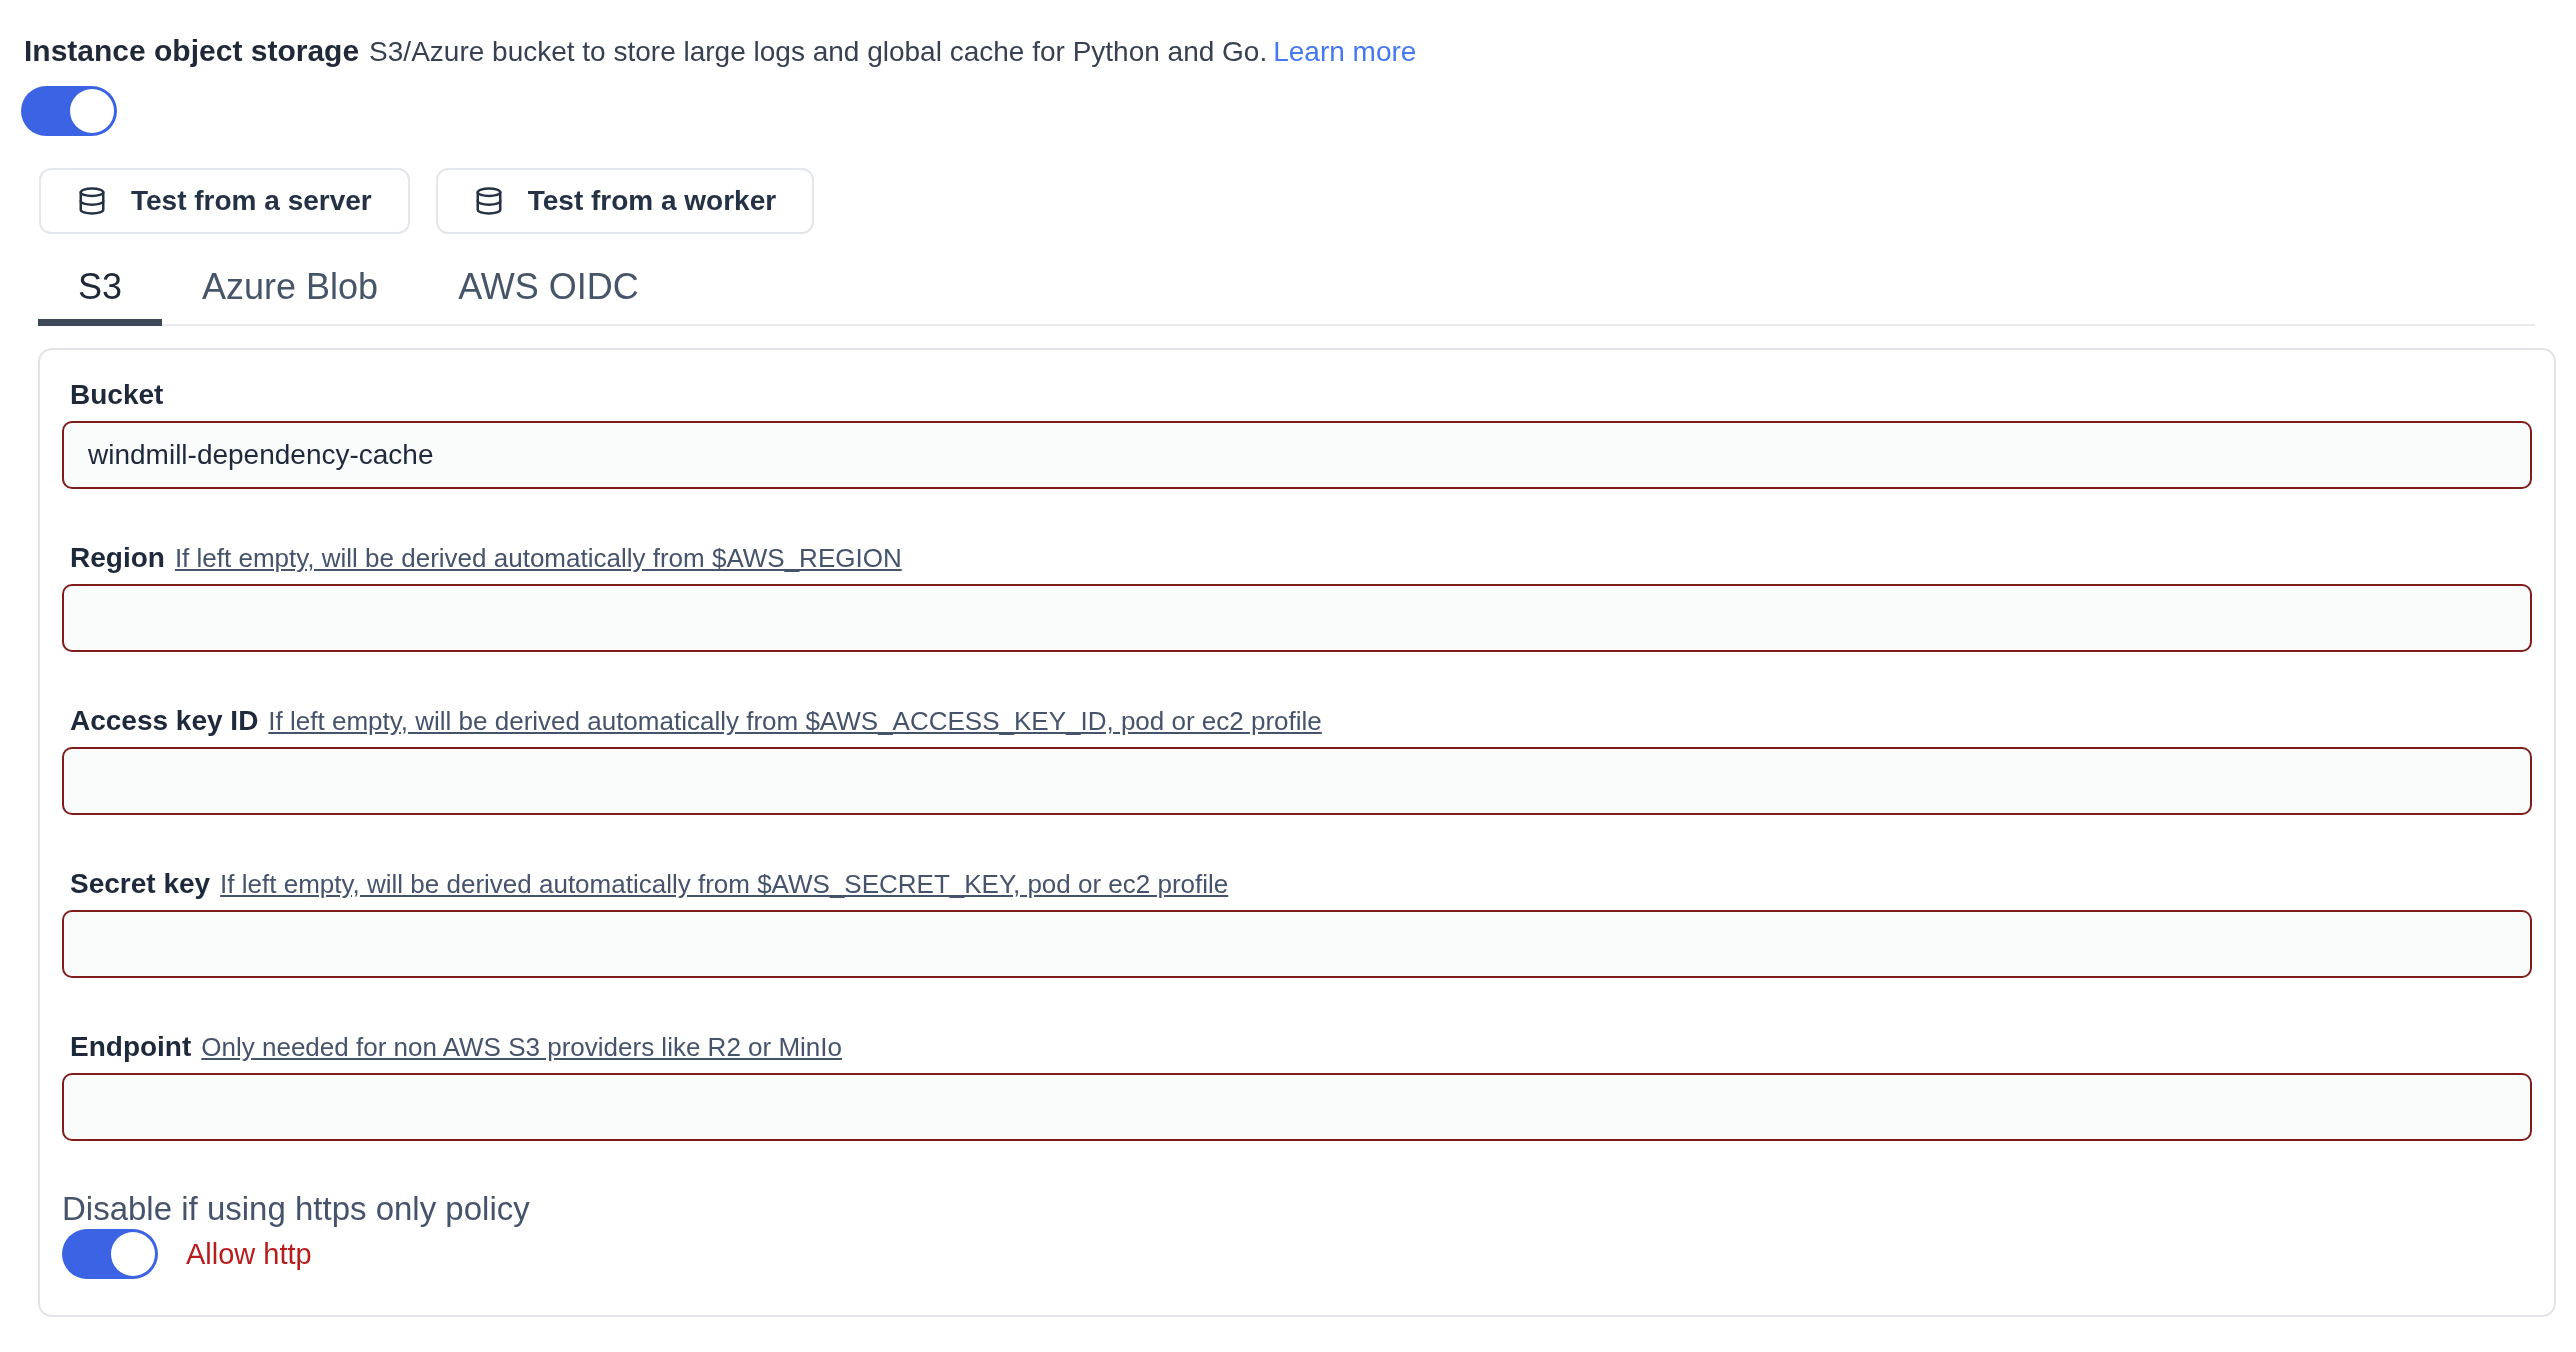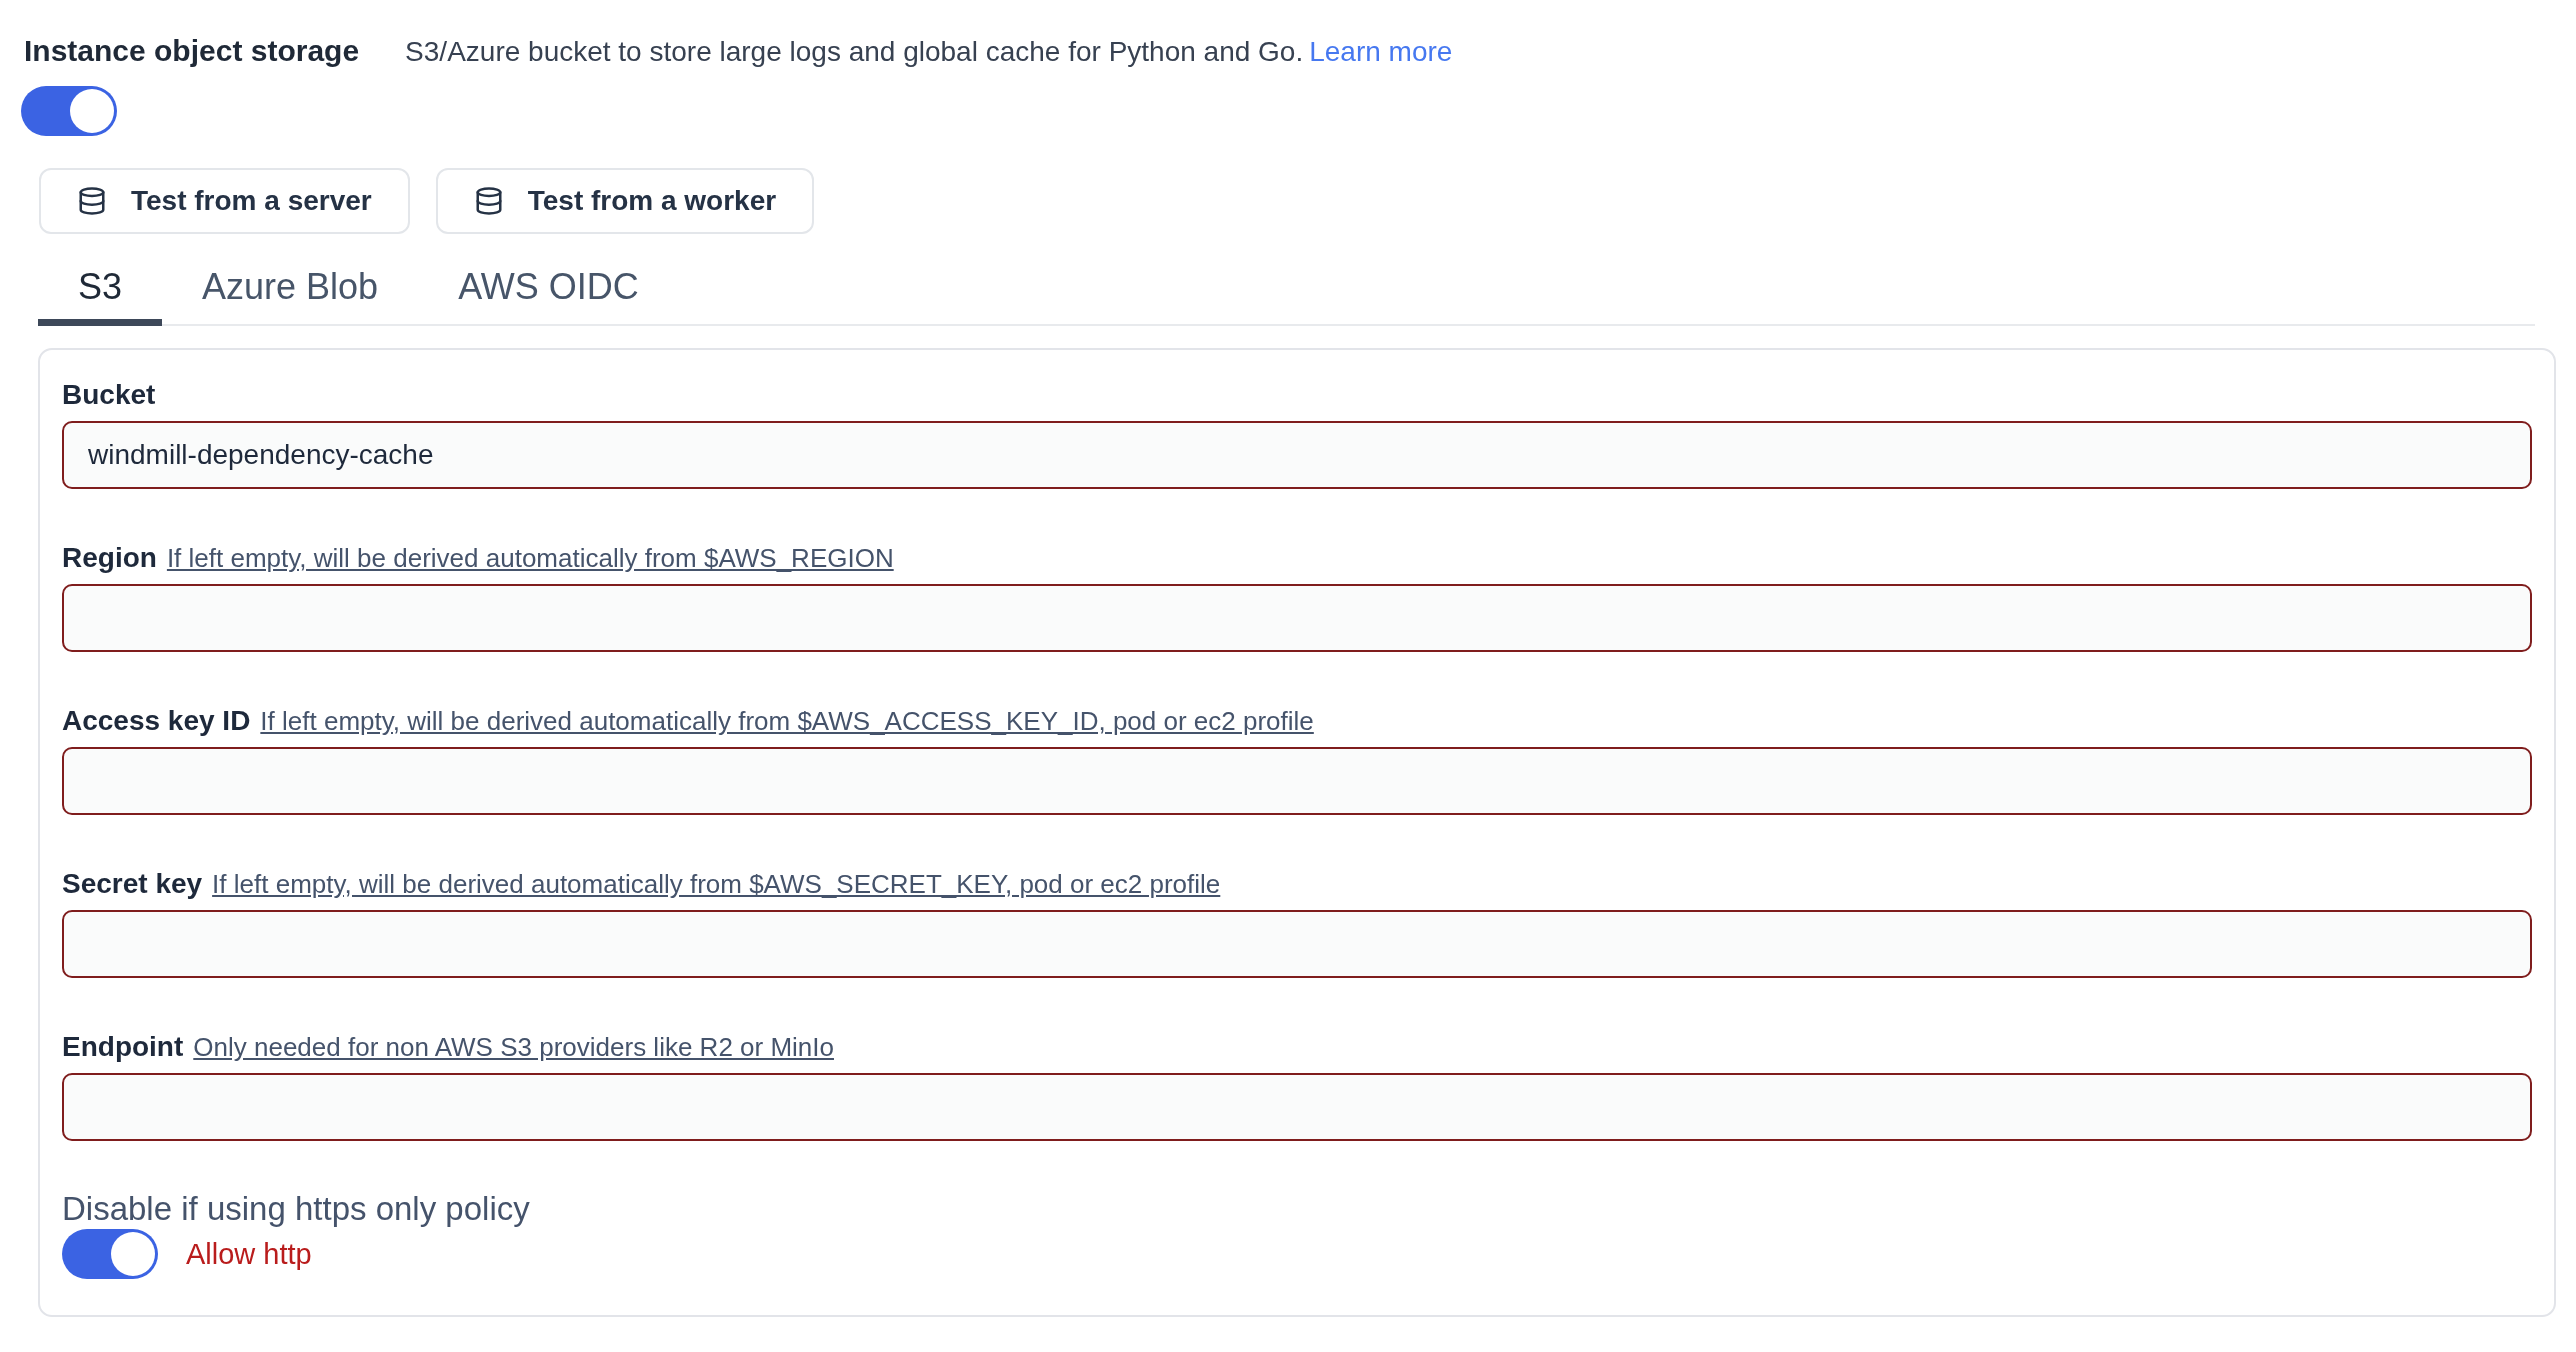--- a/index.html
+++ b/index.html
@@ -8,21 +8,21 @@
     width:2576px;height:1353px;
     background:#ffffff;
     font-family:"Liberation Sans",sans-serif;
     color:#1e293b;
     overflow:hidden;
     box-sizing:border-box;
   }
   
   .header{padding:30px 0 0 24px;line-height:42px;font-size:28px;}
   .page-title{font-size:30px;font-weight:700;color:#1f2937;margin-right:10px;}
-  .page-desc{color:#374151;margin-left:36px;}
+  .page-desc{color:#374151;}
   .learn-more{color:var(--link,#4678f0);text-decoration:none;margin-left:6px;cursor:pointer;}
   
   .toggle{
     width:96px;height:50px;border-radius:25px;
     background:var(--accent,#3b63e3);
     position:relative;cursor:pointer;flex:0 0 auto;
   }
   .toggle .knob{
     position:absolute;top:3px;right:3px;width:44px;height:44px;
     background:#fff;border-radius:50%;
@@ -56,21 +56,21 @@
   }
   
   .panel{
     margin:22px 20px 0 38px;
     border:2px solid #e2e4e9;border-radius:14px;
     padding:28px 22px 36px;
     background:#fff;
     box-sizing:border-box;
   }
   .field-group + .field-group{margin-top:52px;}
-  .label-row{font-size:28px;line-height:34px;margin-bottom:9px;}
+  .label-row{font-size:28px;line-height:34px;margin-bottom:9px;margin-left:8px;}
   .field-label{font-weight:700;color:#1e293b;}
   .field-hint{font-size:26px;color:#45536b;margin-left:10px;text-decoration:underline;}
   .field-input{
     display:block;width:100%;box-sizing:border-box;
     height:68px;padding:0 24px;
     border:2px solid #7f1d1d;border-radius:10px;
     background:#fafbfb;
     font-family:inherit;font-size:28px;color:#1e293b;
     outline:none;
   }

